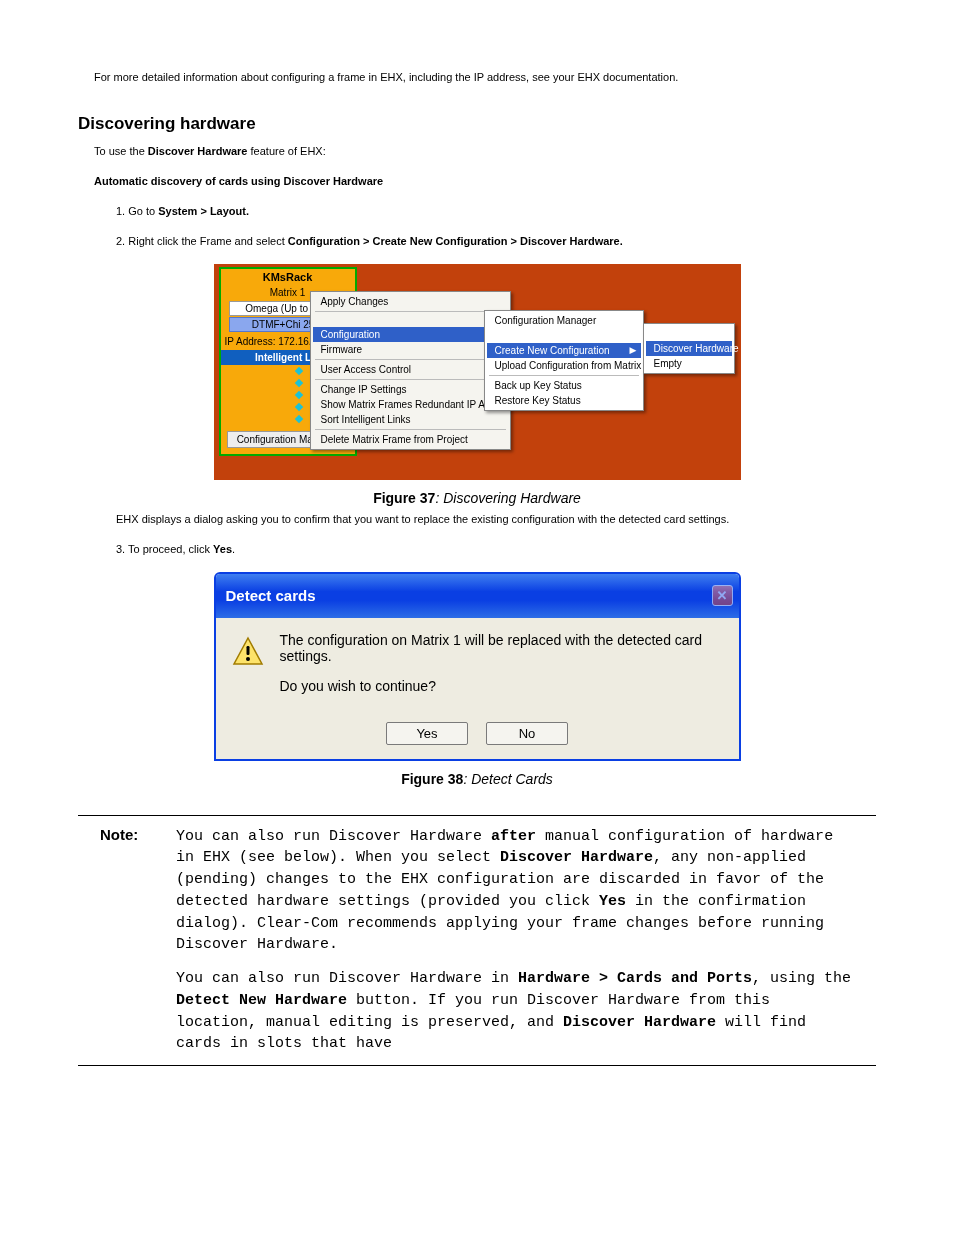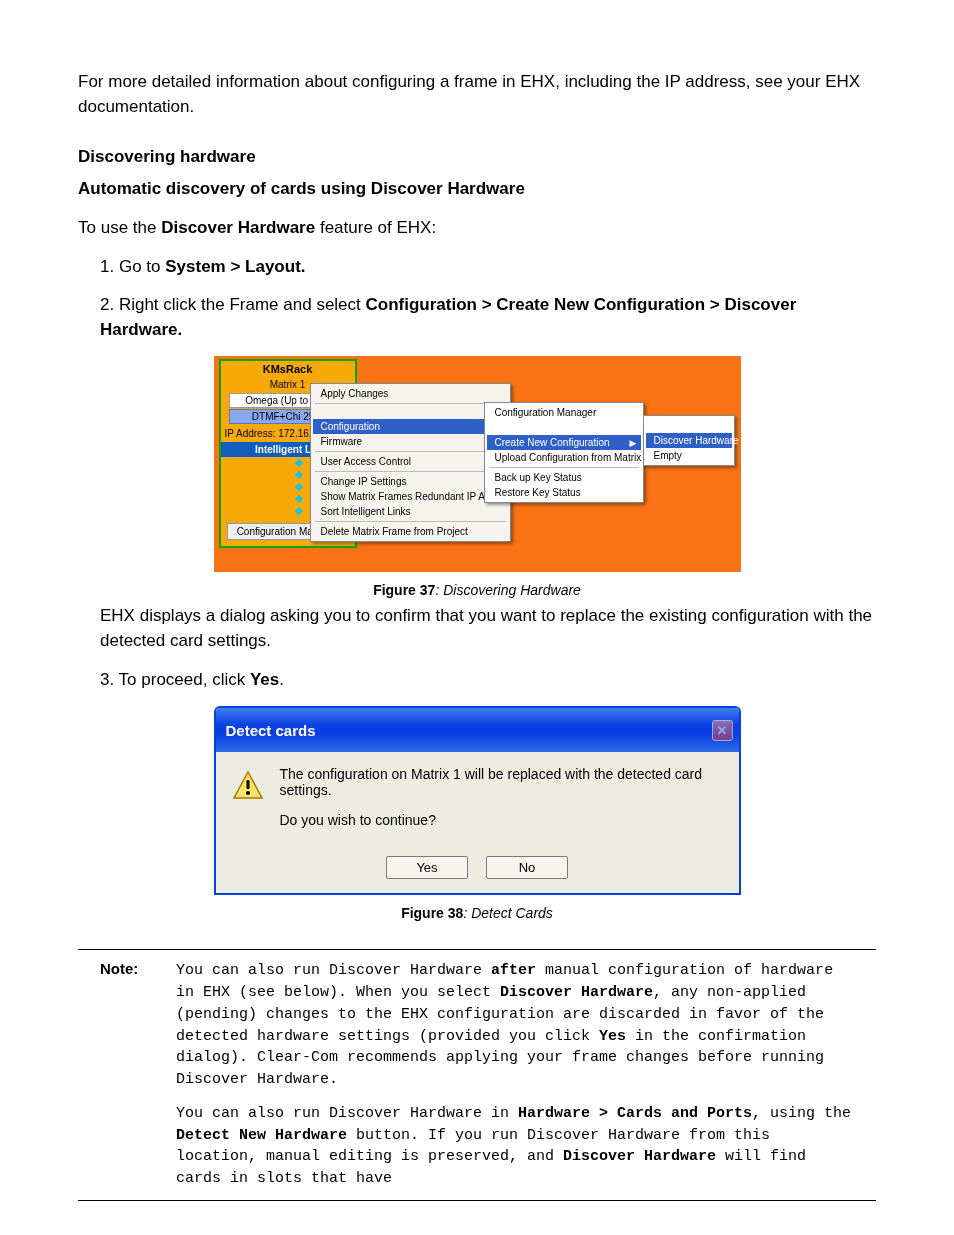--- a/index.html
+++ b/index.html
@@ -4,21 +4,21 @@
 <style>
   * { box-sizing: border-box; }
   body {
     width: 954px;
     margin: 0 auto;
     font-family: Arial, Helvetica, sans-serif;
     background: #fff;
     color: #000;
   }
   .page { padding: 60px 78px 40px; }
-  .body-text { font-size: 17px; line-height: 1.45; margin: 0 0 14px; }
+  .body-text { font-size: 11px; line-height: 1.45; margin: 0 16px 14px; }
   .body-text.first { margin-top: 10px; }
   .heading3 { font-size: 17px; font-weight: bold; margin: 28px 0 10px; }
   .indent-block { margin-left: 22px; }
   .fig { margin: 10px 0 0; }
   .fig-caption { text-align: center; font-size: 14px; margin: 10px 0 4px; }
   .fig-caption .fig-label { font-weight: bold; }
   .note-block {
     border-top: 1px solid #000;
     border-bottom: 1px solid #000;
     padding: 10px 22px;
@@ -28,21 +28,21 @@
   .note-label { font-weight: bold; font-size: 15px; min-width: 56px; }
   .note-text { font-size: 15px; line-height: 1.45; flex: 1; }
   .note-text p { margin: 0 0 12px; font-family: Liberation Mono, monospace; }
   .note-text p:last-child { margin-bottom: 0; }
   .footer-rule { border-top: 1px solid #000; margin-top: 42px; padding-top: 6px;
     display: flex; justify-content: space-between; font-size: 14px; }
   .footer-left { font-style: italic; }
   
   .fig1 {
     width: 527px; height: 216px; margin: 0 auto;
-    background: #f97316; position: relative;
+    background: #c2410c; position: relative;
     font-family: Tahoma, Arial, sans-serif;
     font-size: 10px;
   }
   .rack-card {
     position: absolute; left: 5px; top: 3px; width: 138px;
     background: #f8a90a; border: 2px solid #0a0;
   }
   .rack-title { text-align: center; font-weight: bold; font-size: 11px; padding: 2px 0; color: #000; }
   .rack-line { text-align: center; font-size: 10px; padding: 2px 0; color: #000; }
   .rack-sub-white { background: #fff; margin: 1px 8px; border: 1px solid #999; font-size: 10px; padding: 1px 2px; text-align: center; color: #000; overflow: hidden; white-space: nowrap; }
@@ -106,25 +106,25 @@
 </style>
 </head>
 <body>
 
 <div class="page">
 
   <p class="body-text first">For more detailed information about configuring a frame in EHX, including the IP address, see your EHX documentation.</p>
 
   <h3 class="heading3">Discovering hardware</h3>
 
-  <p class="body-text bold">Automatic discovery of cards using Discover Hardware</p>
-
   <p class="body-text">
     <span>To use the </span><span class="bold">Discover Hardware</span><span> feature of EHX:</span>
   </p>
+
+  <p class="body-text bold">Automatic discovery of cards using Discover Hardware</p>
 
   <div class="indent-block">
     <p class="body-text">
       <span>1.</span><span>  Go to </span><span class="bold">System &gt; Layout.</span>
     </p>
     <p class="body-text">
       <span>2.</span><span>  Right click the Frame and select </span><span class="bold">Configuration &gt; Create New Configuration &gt; Discover Hardware.</span>
     </p>
   </div>
 

